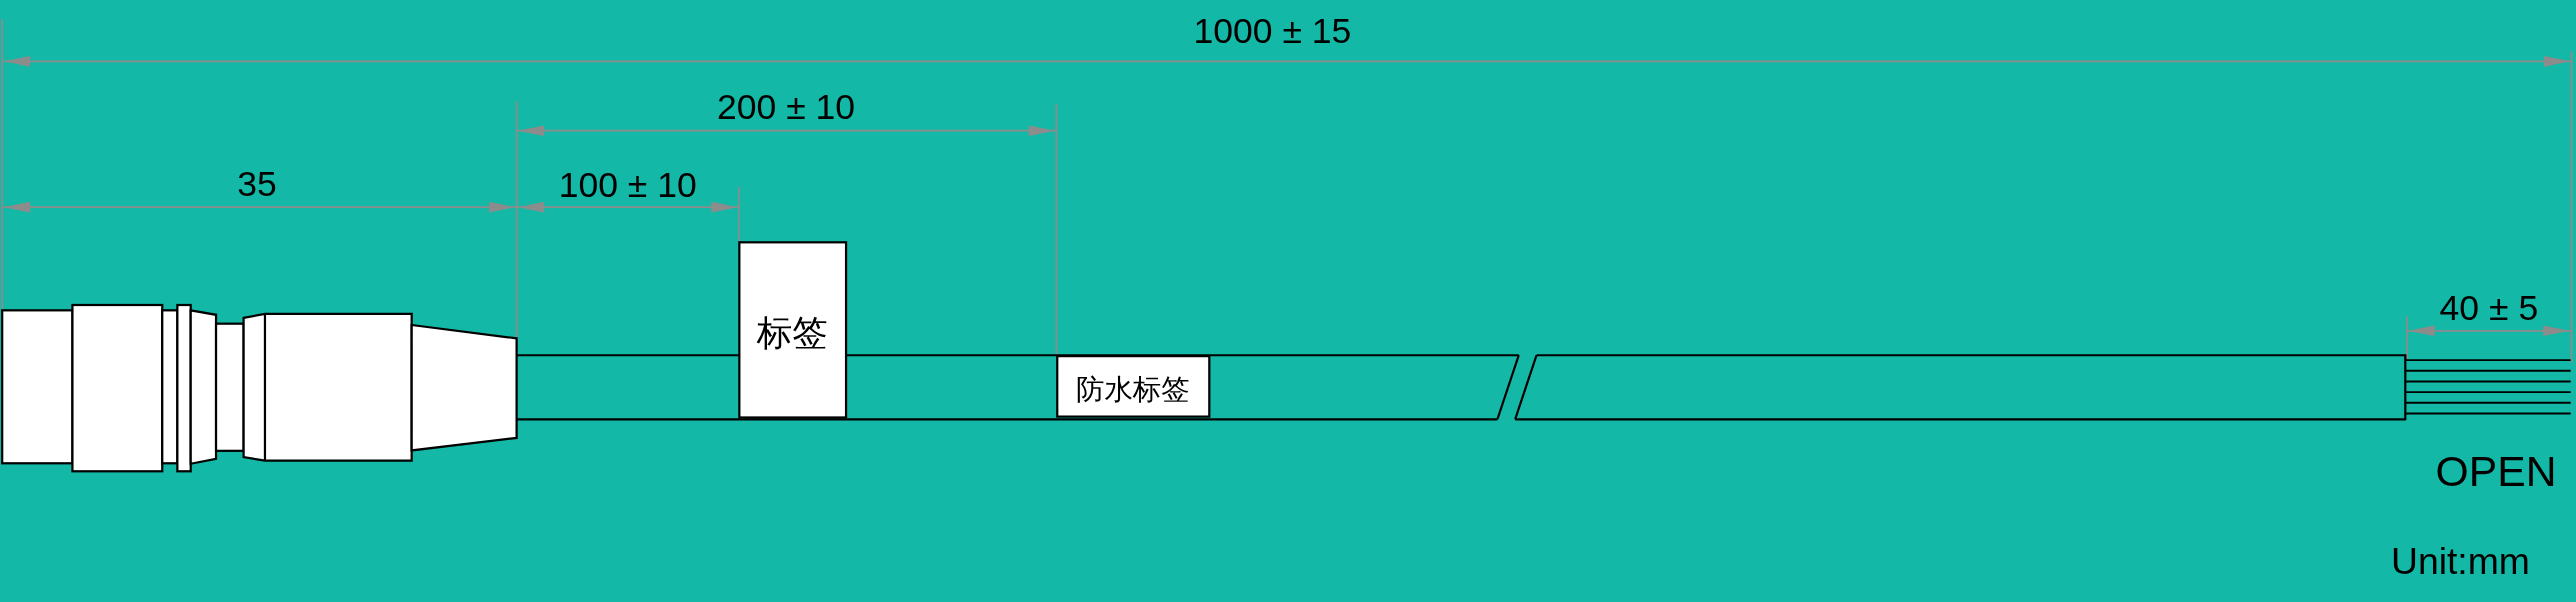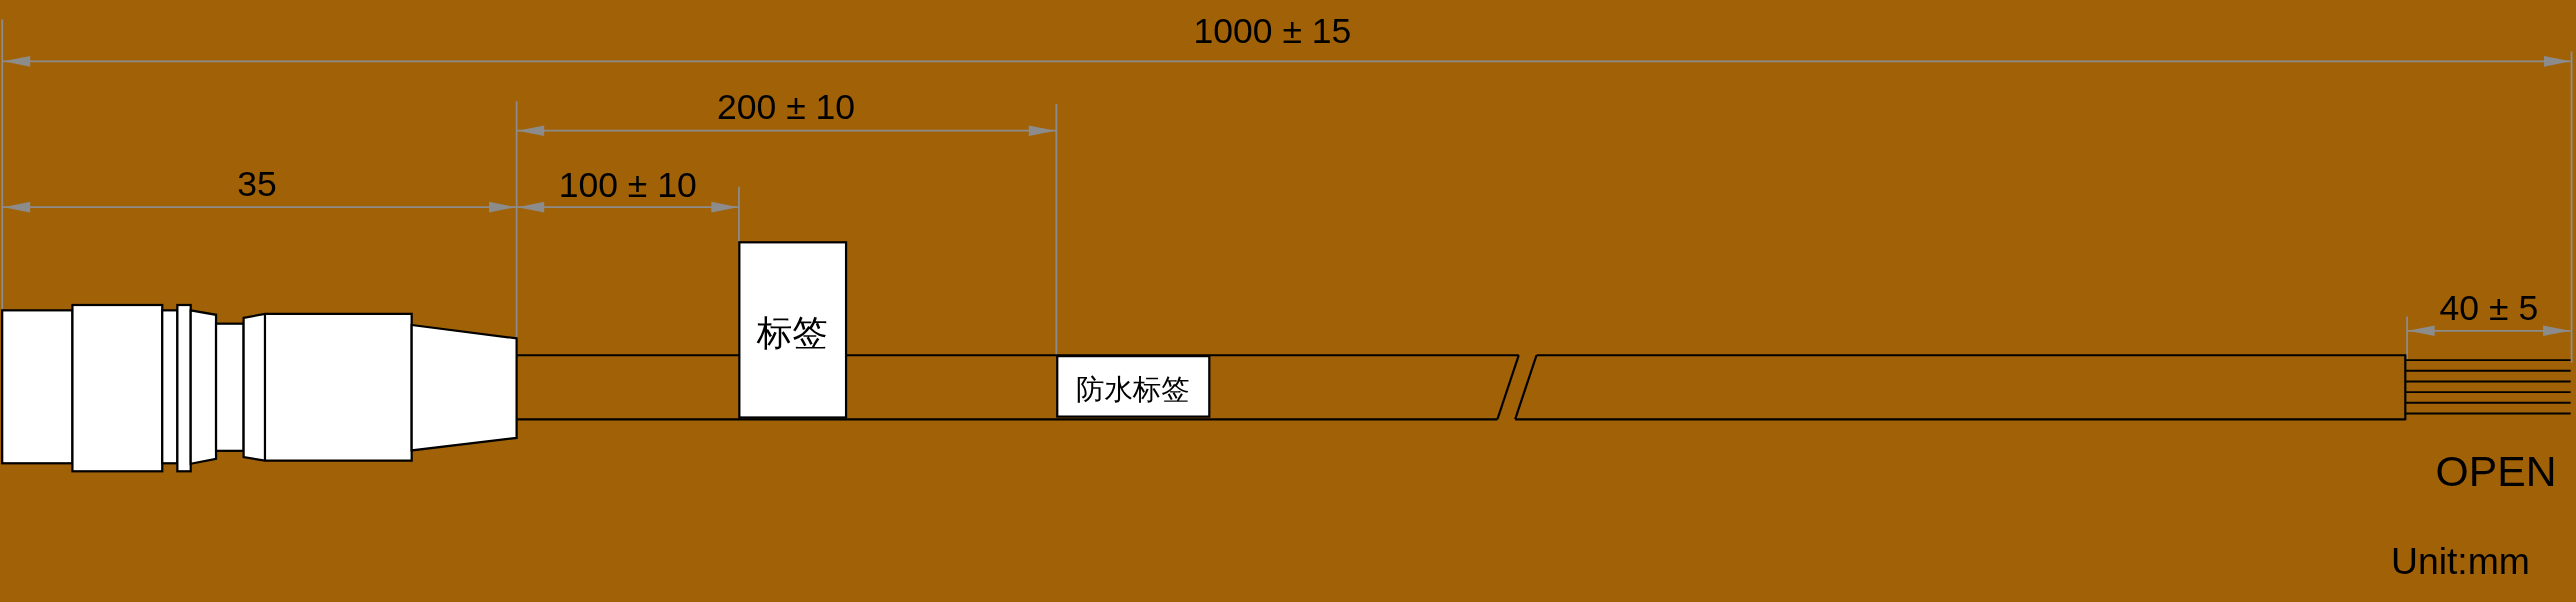--- a/index.html
+++ b/index.html
@@ -10,21 +10,21 @@
   body {
     width: 2576px;
     height: 602px;
     overflow: hidden;
     font-family: "Liberation Sans", sans-serif;
   }
   .canvas {
     position: relative;
     width: 2576px;
     height: 602px;
-    background: #a16207;
+    background: #14b8a6;
   }
   svg { display: block; }
   .outline {
     fill: #ffffff;
     stroke: #000000;
     stroke-width: 2.5;
     stroke-linejoin: miter;
   }
   .edge {
     fill: none;

